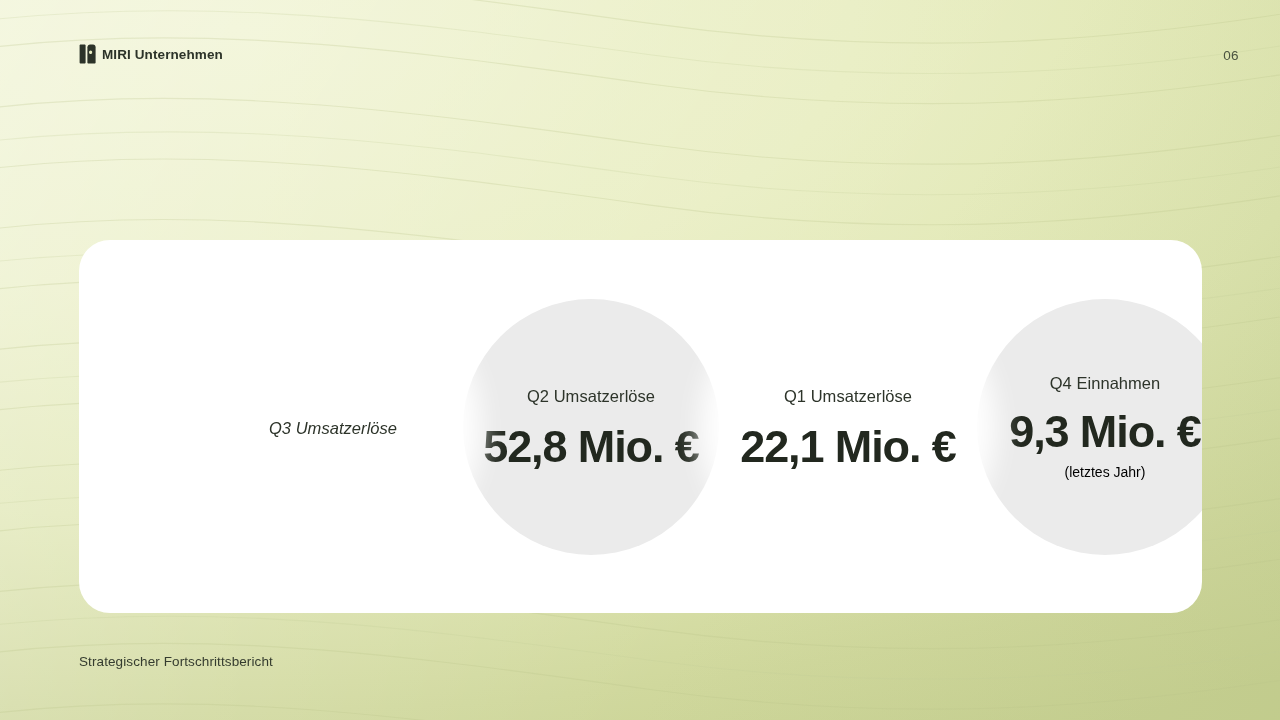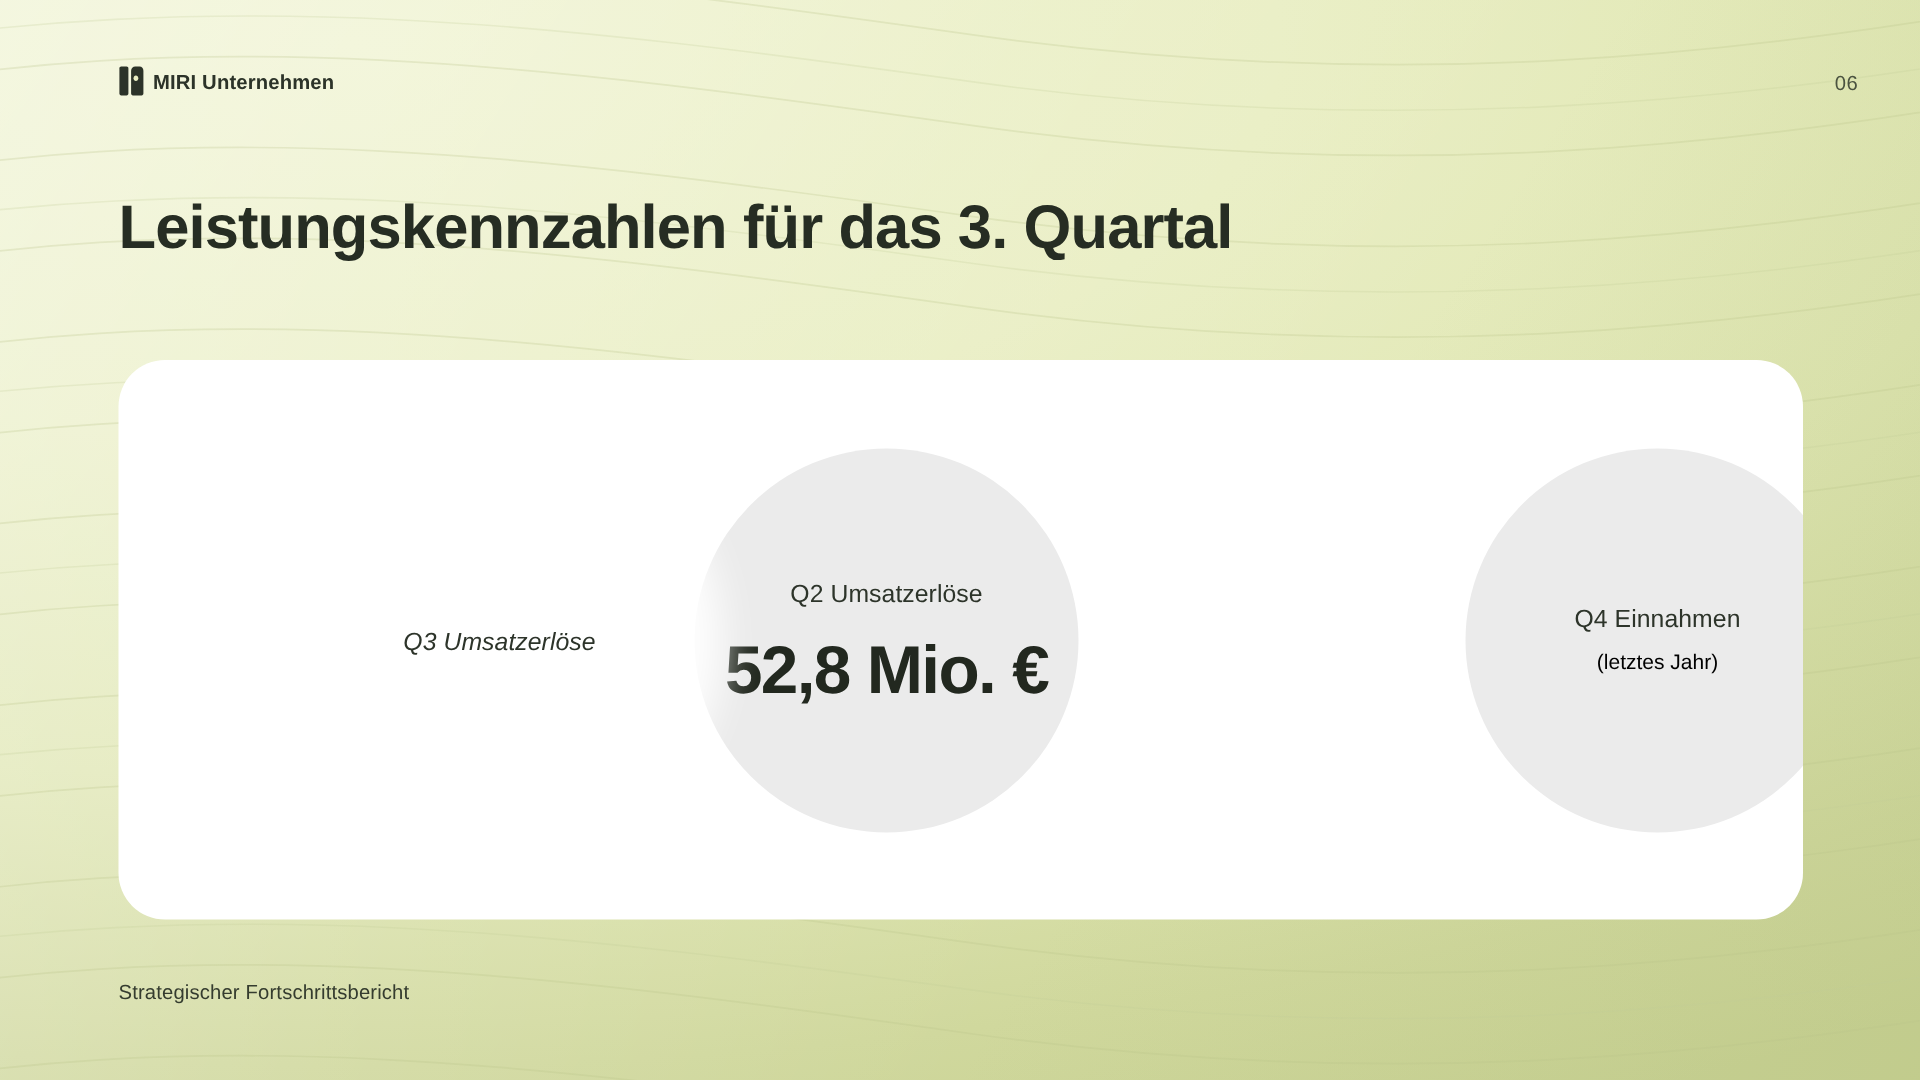--- a/index.html
+++ b/index.html
@@ -219,44 +219,50 @@
         <path d="M0.6 1.6 C 0.6 0.9 1.1 0.4 1.8 0.4 L 5.4 0.4 C 6.1 0.4 6.6 0.9 6.6 1.6 L 6.6 18.4 C 6.6 19.1 6.1 19.6 5.4 19.6 L 1.8 19.6 C 1.1 19.6 0.6 19.1 0.6 18.4 Z" fill="#2c3329"></path>
         <path d="M8.4 3.2 C 8.4 1.6 9.6 0.4 11.2 0.4 L 14.0 0.4 C 15.6 0.4 16.6 1.6 16.6 3.2 L 16.6 18.4 C 16.6 19.1 16.1 19.6 15.4 19.6 L 9.6 19.6 C 8.9 19.6 8.4 19.1 8.4 18.4 Z" fill="#2c3329"></path>
         <path d="M11.6 6.4 C 12.5 6.4 13.2 7.2 13.2 8.2 C 13.2 9.2 12.5 10.0 11.6 10.0 C 10.7 10.0 10.0 9.2 10.0 8.2 C 10.0 7.2 10.7 6.4 11.6 6.4 Z" fill="#e9eec3"></path>
       </svg>
     </span>
     <span class="brand-name">MIRI Unternehmen</span>
   </div>
 
   <div class="page-number">06</div>
 
-  <h1 class="slide-title">Leistungskennzahlen für das 3. Quartal</h1>
 
   <div class="stats-card">
     <div class="circles">
 
       <div class="stat-circle gray c2">
         <div class="inner">
           <span class="stat-label">Q2 Umsatzerlöse</span>
           <span class="stat-value">52,8 Mio. €</span>
         </div>
       </div>
 
       <div class="stat-circle gray c4">
         <div class="inner">
           <span class="stat-label">Q4 Einnahmen</span>
+          <span class="stat-value">9,3 Mio. €</span>
           <span class="stat-note">(letztes Jahr)</span>
         </div>
       </div>
 
       <div class="stat-circle white c1">
         <div class="inner">
           <span class="stat-label">Q3 Umsatzerlöse</span>
         </div>
       </div>
 
+      <div class="stat-circle white c3">
+        <div class="inner">
+          <span class="stat-label">Q1 Umsatzerlöse</span>
+          <span class="stat-value">22,1 Mio. €</span>
+        </div>
+      </div>
 
     </div>
   </div>
 
   <div class="footer-note">Strategischer Fortschrittsbericht</div>
 
 </div>
 
 </body></html>

